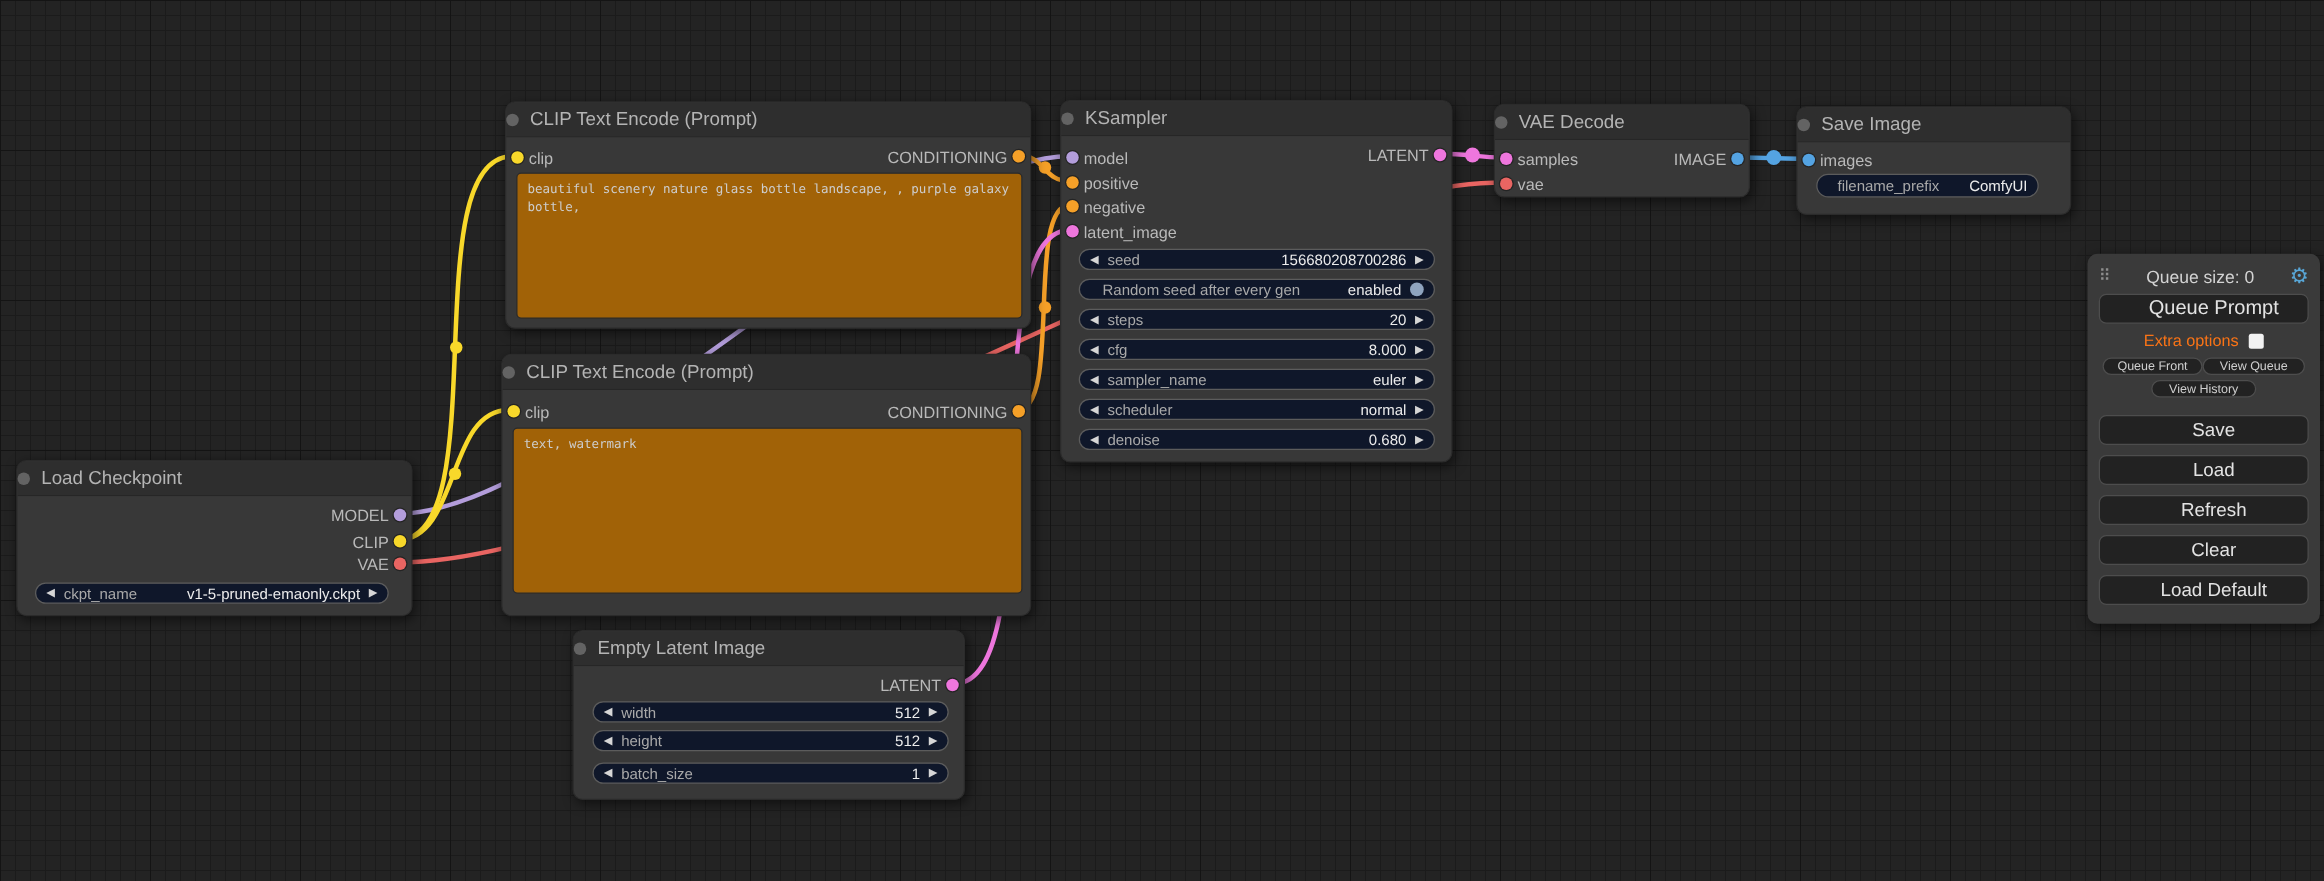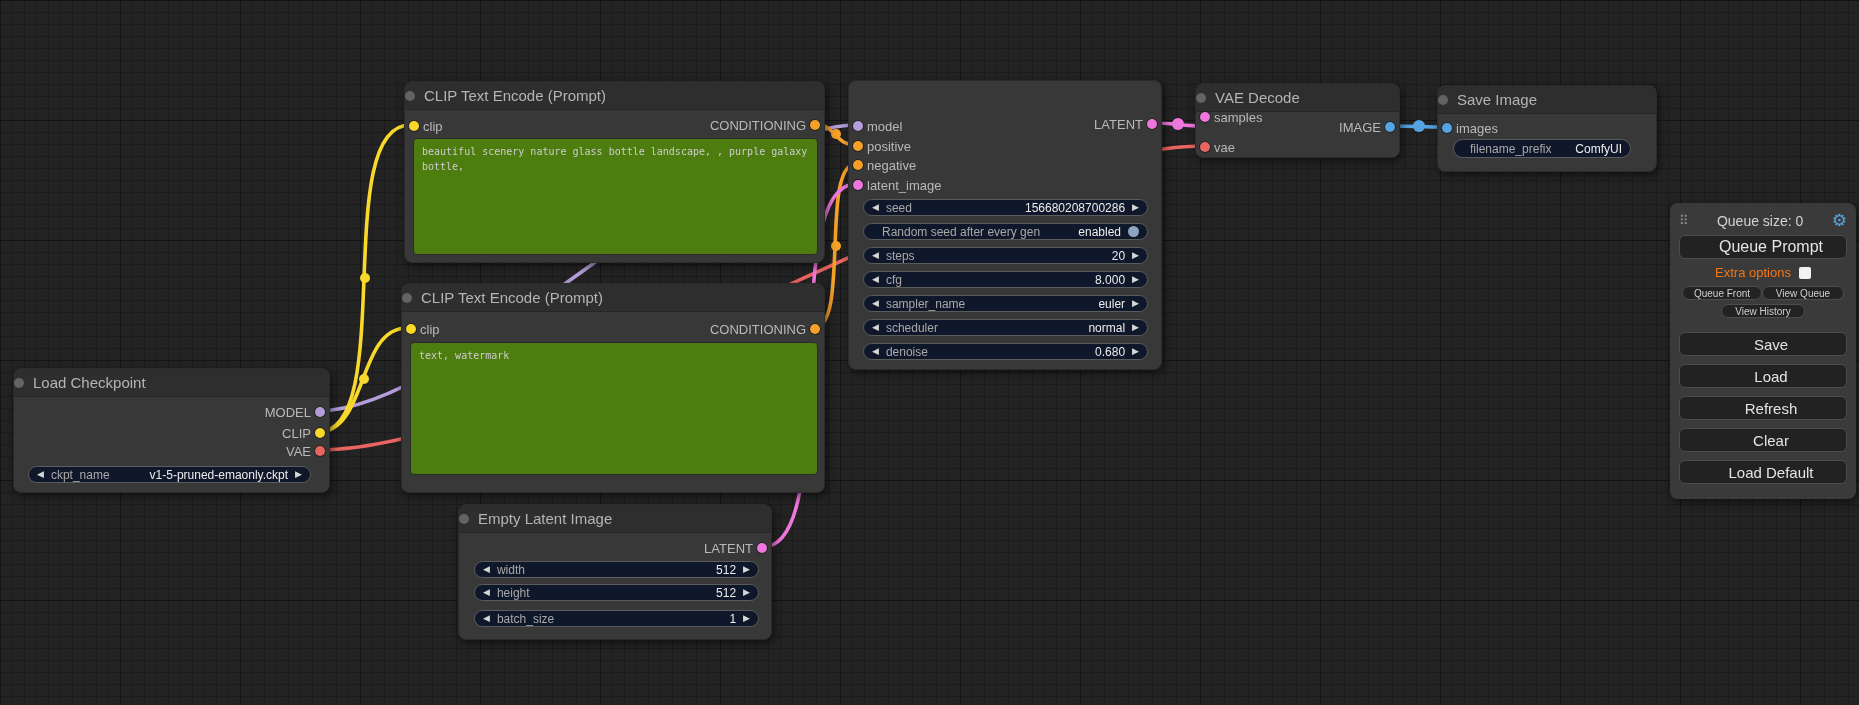--- a/index.html
+++ b/index.html
@@ -36,21 +36,21 @@
   .pill{
     position:absolute;height:17px;background:#0f172a;border:1px solid #5c5c5c;border-radius:10px;
     display:flex;align-items:center;justify-content:space-between;padding:0 8px;box-sizing:border-box;
     font-size:12px;color:#a9a9a9;white-space:nowrap;
   }
   .pill .val{color:#ececec;}
   .arr{color:#d6d6d6;font-size:9px;line-height:1;}
   .arr.l{margin-right:7px;} .arr.r{margin-left:7px;}
   .wgroup{display:flex;align-items:center;min-width:0;}
   .ta{
-    position:absolute;background:#4d7c0f;border:1px solid #2a2a2a;border-radius:4px;
+    position:absolute;background:#a16207;border:1px solid #2a2a2a;border-radius:4px;
     color:#cdcdcd;font-family:"DejaVu Sans Mono",monospace;font-size:10px;line-height:1.45;
     padding:6px 8px;box-sizing:border-box;overflow:hidden;word-break:break-word;
   }
   .toggledot{width:11px;height:11px;border-radius:50%;margin-left:7px;}
   
   .menu{
     position:absolute;left:1670px;top:203px;width:186px;height:296px;z-index:2;
     background:#3a3a3a;border-radius:8px;box-shadow:2px 3px 10px rgba(0,0,0,.55);
     box-sizing:border-box;padding:7px 9px;display:flex;flex-direction:column;align-items:center;
   }
@@ -186,20 +186,24 @@
         <span>batch_size</span>
       </span>
     <span class="wgroup">
         <span class="val">1</span>
         <span class="arr r">▶</span>
       </span>
   </div>
 </div>
 
 <div class="node" style="left:848px;top:80px;width:314px;height:290px">
+  <div class="nh">
+    <span class="tdot"></span>
+    <span class="ttl">KSampler</span>
+  </div>
   <div class="port in" style="top:37px">
     <span class="pdot" style="background: rgb(179, 157, 219);"></span>
     <span>model</span>
   </div>
   <div class="port in" style="top:57px">
     <span class="pdot" style="background: rgb(245, 160, 40);"></span>
     <span>positive</span>
   </div>
   <div class="port in" style="top:76px">
     <span class="pdot" style="background: rgb(245, 160, 40);"></span>
@@ -283,21 +287,21 @@
         <span class="arr r">▶</span>
       </span>
   </div>
 </div>
 
 <div class="node" style="left:1195px;top:83px;width:205px;height:75px">
   <div class="nh">
     <span class="tdot"></span>
     <span class="ttl">VAE Decode</span>
   </div>
-  <div class="port in" style="top:25px">
+  <div class="port in" style="top:35px">
     <span class="pdot" style="background: rgb(238, 118, 221);"></span>
     <span>samples</span>
   </div>
   <div class="port in" style="top:55px">
     <span class="pdot" style="background: rgb(233, 101, 98);"></span>
     <span>vae</span>
   </div>
   <div class="port out" style="top:35px">
     <span>IMAGE</span>
     <span class="pdot" style="background: rgb(84, 163, 226);"></span>

